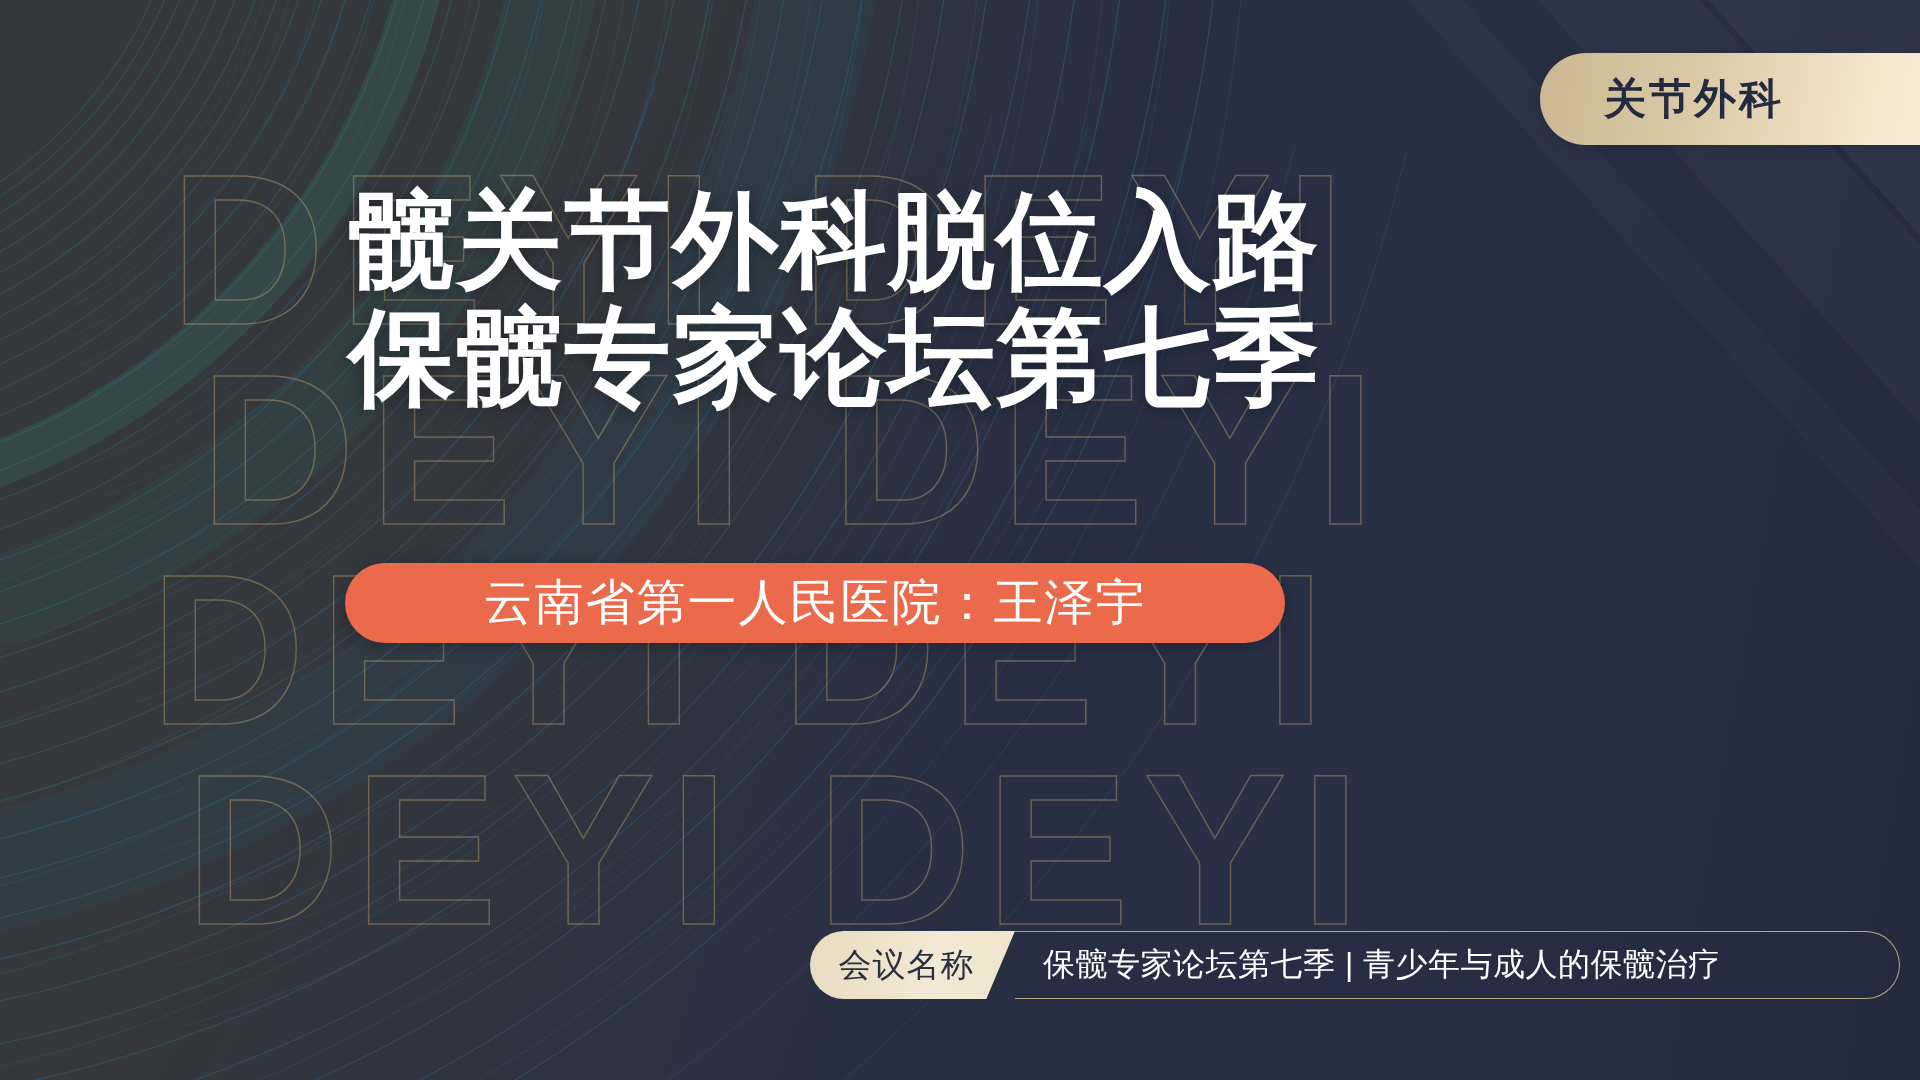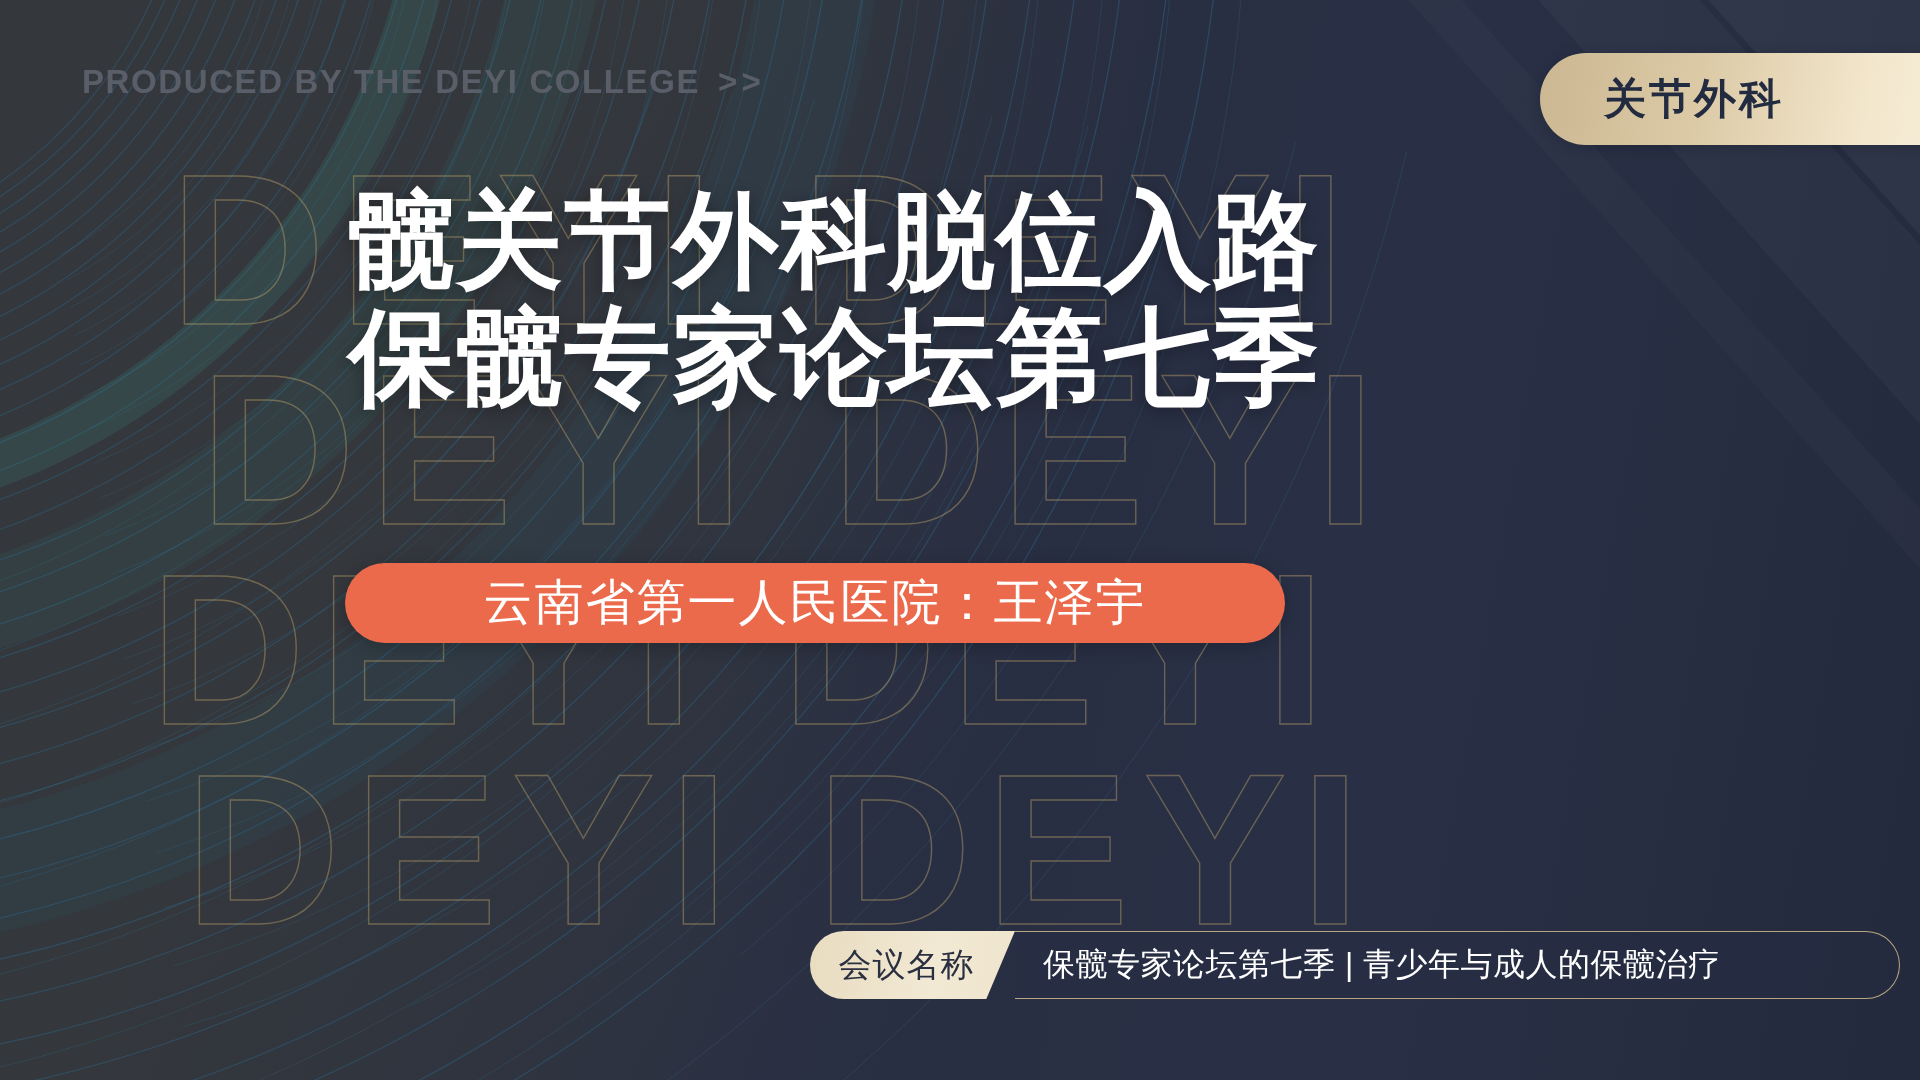--- a/index.html
+++ b/index.html
@@ -287,23 +287,20 @@
     </svg>
   </div>
 
   <div class="wm-wrap">
     <div class="wm-row r1">DEYI DEYI</div>
     <div class="wm-row r2">DEYI DEYI</div>
     <div class="wm-row r3">DEYI DEYI</div>
     <div class="wm-row r4">DEYI DEYI</div>
   </div>
 
-  <div class="produced">
-    <span>PRODUCED BY THE DEYI COLLEGE</span><span class="chev">&gt;&gt;</span>
-  </div>
 
   <div class="dept-badge">
     <span>关节外科</span>
   </div>
 
   <div class="title-block">
     <div class="title-line">髋关节外科脱位入路</div>
     <div class="title-line">保髋专家论坛第七季</div>
   </div>
 

